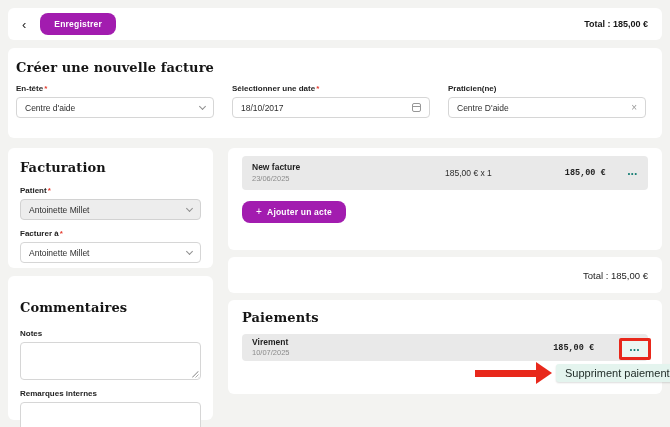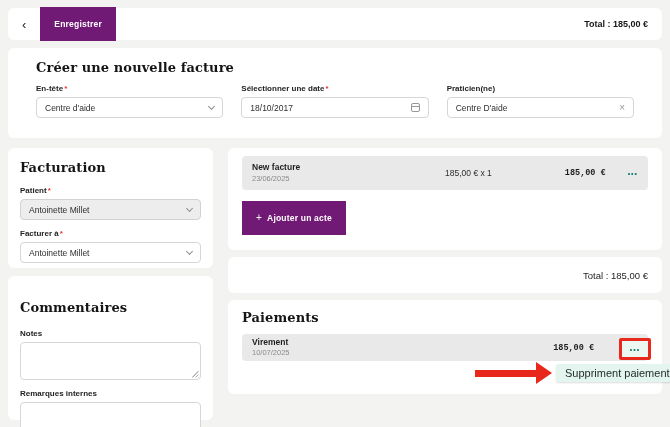--- a/index.html
+++ b/index.html
@@ -16,29 +16,29 @@
 
   h1.section, h2.section {
     font-family:"DejaVu Serif","Liberation Serif",serif;
     font-weight:700; font-size:13px; color:#151515; letter-spacing:.1px;
   }
 
   
   .topbar { left:8px; top:8px; width:654px; height:32px; display:flex; align-items:center; padding:0 14px; }
   .back { font-size:13px; color:#2a2a2a; line-height:1; cursor:default; margin-right:14px; }
   .btn-teal {
-    background:#701a75; color:#fff; border:none; border-radius:0;
+    background:#a21caf; color:#fff; border:none; border-radius:8px;
     font-family:inherit; font-size:8.5px; font-weight:700; letter-spacing:.2px;
-    padding:12px 14px; display:inline-flex; align-items:center; gap:5px;
+    padding:6px 14px; display:inline-flex; align-items:center; gap:5px;
   }
   .spacer { flex:1; }
   .topbar-total { font-size:9px; font-weight:700; color:#151515; }
 
   
-  .card-create { left:8px; top:48px; width:654px; height:90px; padding:10px 20px; }
+  .card-create { left:8px; top:48px; width:654px; height:90px; padding:10px 0; }
   .card-create h1 { margin:2px 0 9px 8px; }
   .fields-row { display:flex; gap:18px; padding:0 8px; }
   .field { width:198px; }
   .flabel { display:block; font-size:8px; font-weight:700; color:#232323; margin-bottom:4px; }
   .star { color:#e5392c; font-weight:700; margin-left:1px; }
   .control {
     height:21px; border:1px solid #d6d6d6; border-radius:4px; background:#fff;
     display:flex; align-items:center; justify-content:space-between;
     padding:0 8px; font-size:8.5px; color:#2e2e2e; width:100%;
   }

